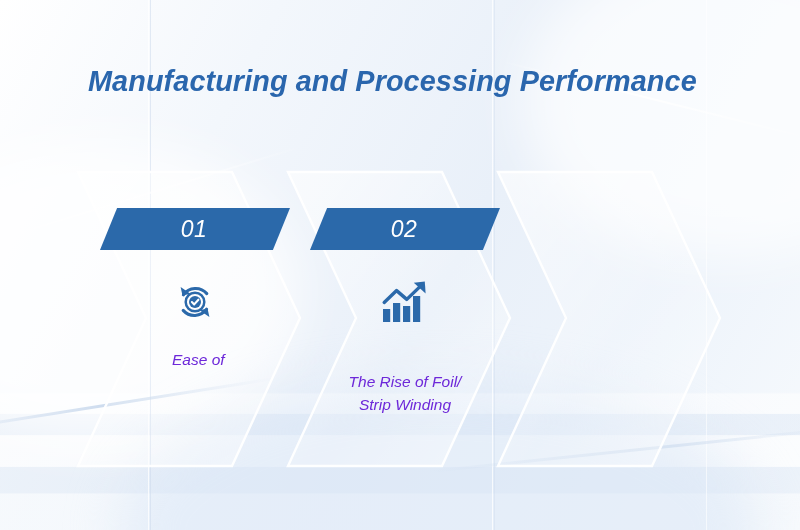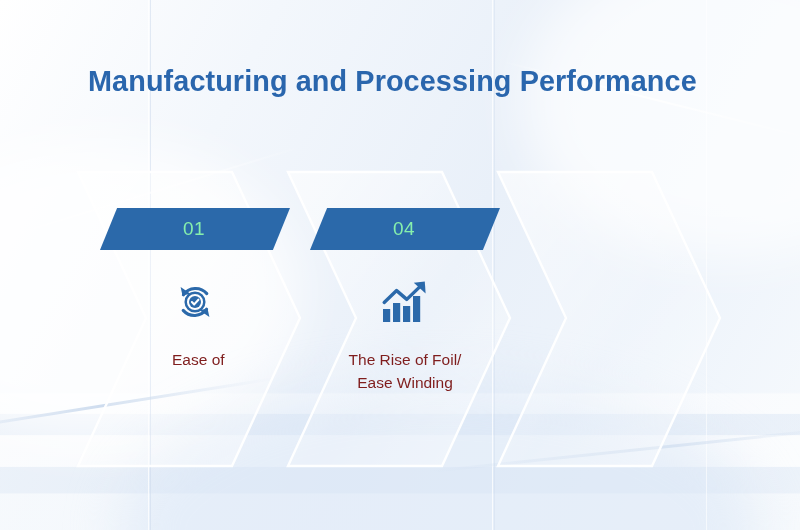--- a/index.html
+++ b/index.html
@@ -11,20 +11,21 @@
   body {
     font-family: "Liberation Sans", sans-serif;
   }
 
   #slide {
     position: relative;
     width: 800px;
     height: 530px;
     overflow: hidden;
     background: #eef3fa;
+    font-style: italic;
   }
 
   
   .bg-base {
     position: absolute;
     inset: 0;
     background:
       linear-gradient(118deg, #ffffff 0%, #f3f7fc 26%, #e9f0f9 55%, #eef4fb 78%, #f7fafd 100%);
   }
   .bg-bands {
@@ -89,22 +90,22 @@
   .col {
     position: absolute;
     top: 208px;
   }
   .banner {
     position: relative;
     width: 190px;
     height: 42px;
     background: #2b69aa;
     clip-path: polygon(9% 0%, 100% 0%, 91% 100%, 0% 100%);
-    color: #86efac;
-    font-size: 19px;
+    color: #ffffff;
+    font-size: 23px;
     letter-spacing: .5px;
     display: flex;
     align-items: center;
     justify-content: center;
     box-sizing: border-box;
     padding-right: 2px;
   }
   .banner-num { pointer-events: none; }
 
   .icon-wrap {
@@ -117,24 +118,24 @@
     justify-content: center;
   }
   .icon-wrap svg { display: block; }
 
   .caption {
     position: absolute;
     top: 140px;
     width: 200px;
     font-size: 15.5px;
     line-height: 23px;
-    color: #7f1d1d;
+    color: #6d28d9;
   }
   .caption.left  { text-align: left; }
-  .caption.center{ text-align: center; }
+  .caption.center{ text-align: center; margin-top: 22px; }
 </style>
 </head>
 <body>
 
 <div id="slide">
 
   <div class="bg-base"></div>
   <div class="bg-bands"></div>
 
   <div class="bg-soft-blob" style="left:-120px; top:140px; width:420px; height:300px; background:rgba(255,255,255,.75);"></div>
@@ -190,37 +191,37 @@
       </svg>
     </div>
 
     <div class="caption left" style="left:72px;">
       <div>Ease of</div>
     </div>
   </div>
 
   <div class="col" style="left:310px;">
     <div class="banner">
-      <span class="banner-num">04</span>
+      <span class="banner-num">02</span>
     </div>
 
     <div class="icon-wrap">
 
       <svg width="50" height="46" viewBox="0 0 50 46">
         <g fill="#2b69aa">
           <rect x="3" y="30" width="7.2" height="13"></rect>
           <rect x="13" y="24" width="7.2" height="19"></rect>
           <rect x="23" y="27" width="7.2" height="16"></rect>
           <rect x="33" y="17" width="7.2" height="26"></rect>
         </g>
         <path d="M4.2 23.4 L16.6 11.6 L26.8 20.4 L41.0 6.6" fill="none" stroke="#2b69aa" stroke-width="3.4" stroke-linecap="round" stroke-linejoin="round"></path>
         <path d="M44.8 2.6 L45.6 14.4 L33.8 3.8 Z" fill="#2b69aa"></path>
       </svg>
     </div>
 
     <div class="caption center" style="left:-5px;">
       <div>The Rise of Foil/</div>
-      <div>Ease Winding</div>
+      <div>Strip Winding</div>
     </div>
   </div>
 
 
 </div>
 
 </body></html>

